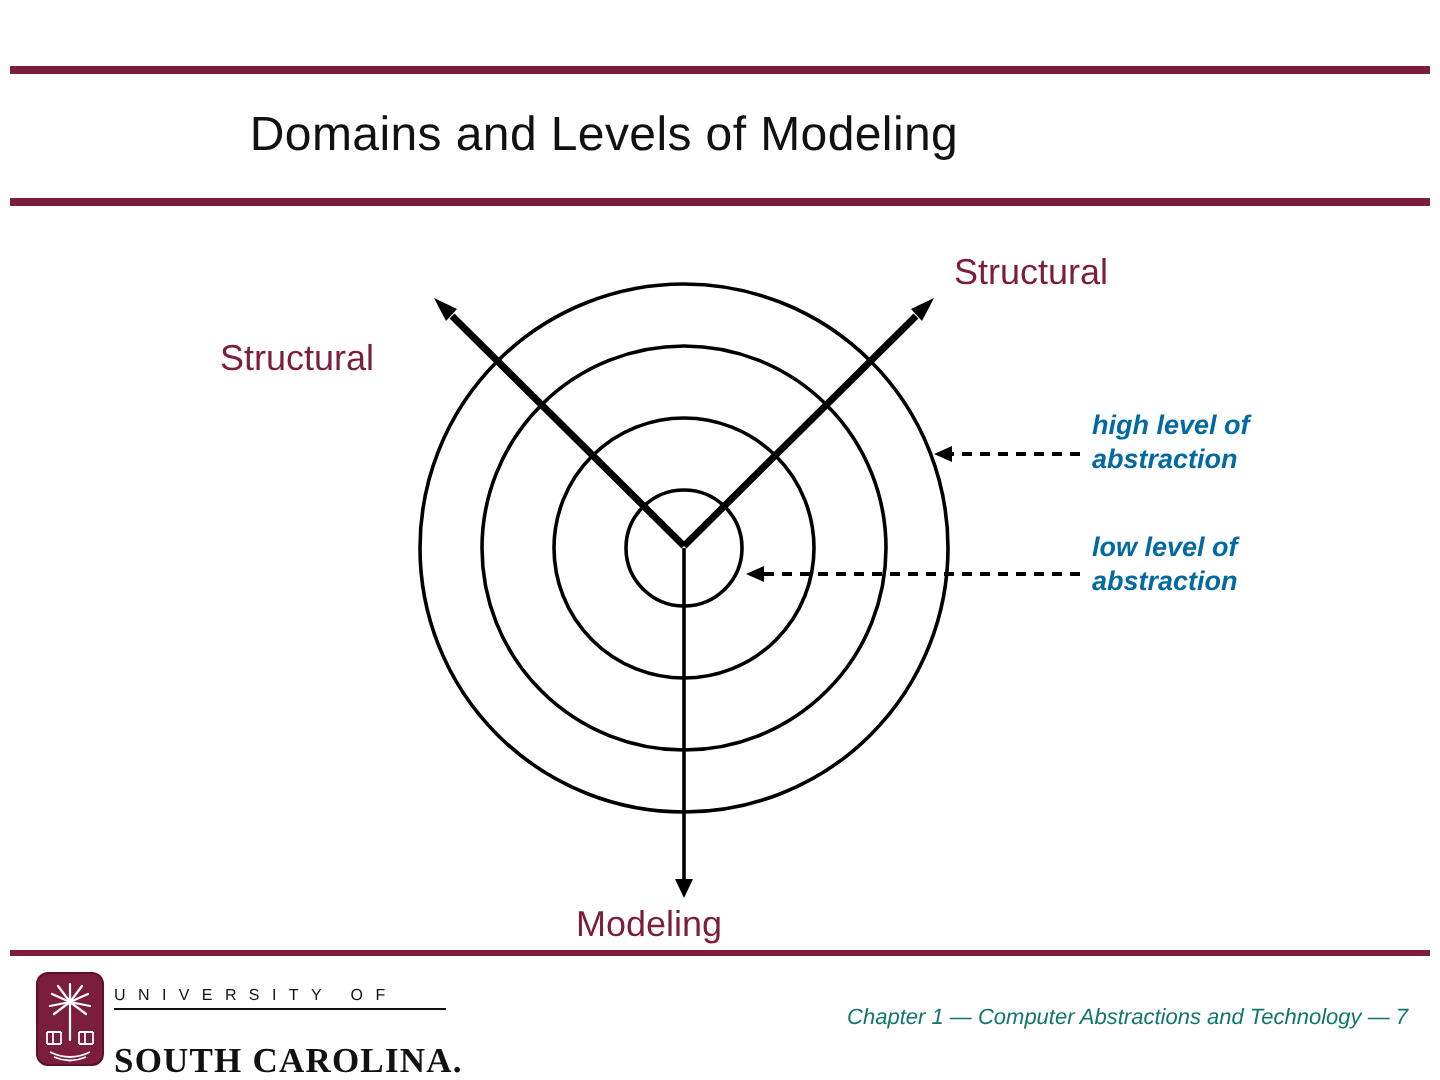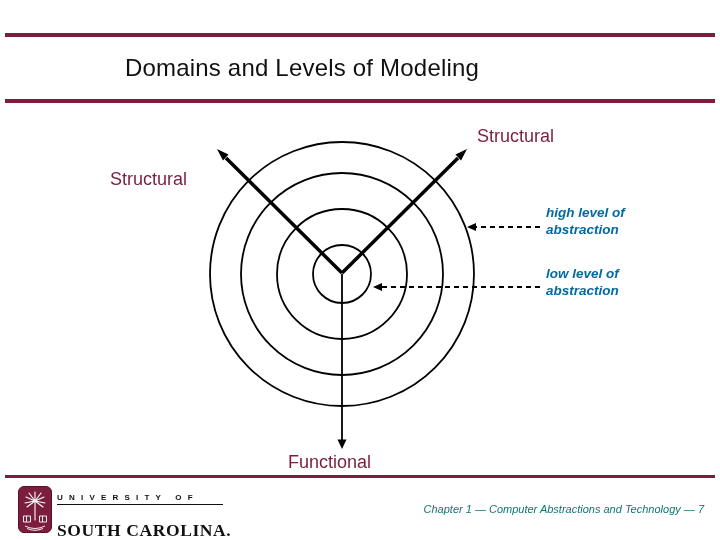--- a/index.html
+++ b/index.html
@@ -24,21 +24,21 @@
   .annotation{
     position:absolute;left:546px;font-size:13.5px;font-weight:bold;font-style:italic;
     color:#0369a1;line-height:17px;white-space:pre-line;
   }
   .annotation.high{top:204px;}
   .annotation.low{top:265px;}
   .chart-svg{position:absolute;left:0;top:0;width:720px;height:540px;}
   .logo{position:absolute;left:18px;top:486px;width:34px;height:47px;}
   .wordmark{position:absolute;left:57px;top:493px;color:#111;}
   .wordmark-top{
-    display:block;font-size:8px;font-weight:bold;letter-spacing:6.2px;
+    display:block;font-size:8px;font-weight:normal;letter-spacing:6.2px;
     border-bottom:1.5px solid #111;padding-bottom:2px;width:166px;white-space:nowrap;
     font-family:"Liberation Sans", sans-serif;
   }
   .wordmark-name{
     display:block;font-family:"Liberation Serif", serif;font-weight:bold;
     font-size:17.5px;letter-spacing:0.6px;margin-top:15px;white-space:nowrap;
   }
   .chapter-text{
     position:absolute;right:16px;top:503px;font-size:11px;font-style:italic;
     color:#0f766e;white-space:nowrap;
@@ -72,21 +72,21 @@
 
   <line x1="540" y1="227" x2="475" y2="227" stroke="#000" stroke-width="2" stroke-dasharray="5,4"></line>
   <polygon points="467,227 476,223 476,231" fill="#000"></polygon>
 
   <line x1="540" y1="287" x2="381" y2="287" stroke="#000" stroke-width="2" stroke-dasharray="5,4"></line>
   <polygon points="373,287 382,283 382,291" fill="#000"></polygon>
 </svg>
 
 <div class="axis-label axis-structural">Structural</div>
 <div class="axis-label axis-functional">Structural</div>
-<div class="axis-label axis-geometric">Functional</div>
+<div class="axis-label axis-geometric">Modeling</div>
 
 <div class="annotation high">high level of
 abstraction</div>
 <div class="annotation low">low level of
 abstraction</div>
 
 <svg class="logo" viewBox="0 0 34 47" aria-hidden="true">
   <rect x="0.5" y="0.5" width="33" height="46" rx="5.5" fill="#7B1E3E" stroke="#5c1029"></rect>
   <g stroke="#ffffff" stroke-width="1.1" fill="none" stroke-linecap="round">
     <path d="M17 15 L17 6"></path>

